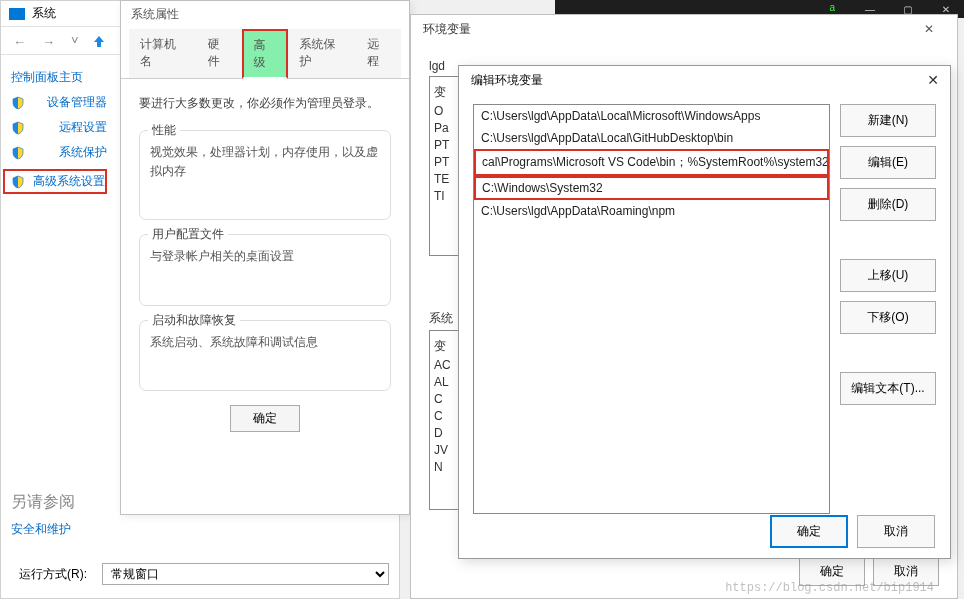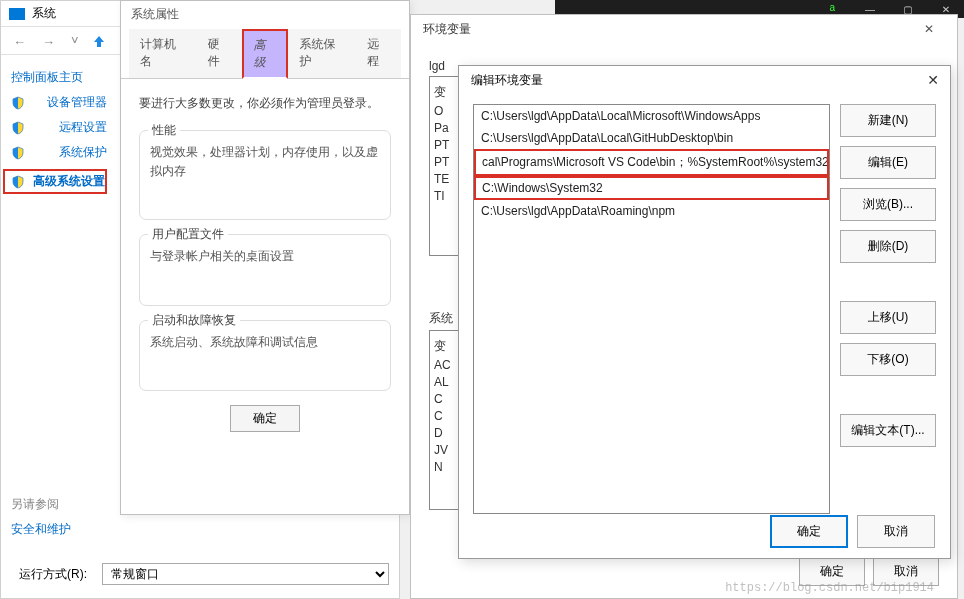--- a/index.html
+++ b/index.html
@@ -12,36 +12,36 @@
     .cp-nav { height: 28px; display: flex; align-items: center; padding: 0 8px; gap: 8px; border-bottom: 1px solid #e0e0e0; }
     .cp-nav-arrow { color: #888; font-size: 13px; padding: 2px 4px; cursor: default; }
     .cp-nav-up { width: 16px; height: 14px; display: inline-block; }
     .cp-nav-up svg { display: block; }
     .cp-body { display: flex; }
     .cp-sidebar { width: 116px; padding: 14px 10px; border-right: none; }
     .cp-main-link { color: #006bc7; margin-bottom: 0; display: block; }
     .cp-left-item { display: flex; align-items: center; color: #006bc7; margin: 8px 0; gap: 5px; font-size: 12px; justify-content: space-between; }
     .shield { width: 14px; height: 14px; display: inline-block; }
     .shield svg { display: block; }
-    .cp-highlight { border: 2px solid #d93025; padding: 2px 0; margin-left: -8px; padding-left: 6px; font-weight: bold; }
+    .cp-highlight { border: 2px solid #d93025; padding: 2px 0; margin-left: -8px; padding-left: 6px; }
     .cp-footer-area { position: absolute; bottom: 60px; left: 10px; }
-    .cp-footer-link { color: #888; font-size: 12px; margin-bottom: 8px; }
+    .cp-footer-link { color: #888; font-size: 16px; margin-bottom: 8px; }
     .cp-footer-link2 { color: #006bc7; font-size: 12px; }
 
     .cp-form { position: absolute; bottom: 8px; left: 18px; right: 10px; }
     .cp-form-row { display: flex; align-items: center; margin: 5px 0; gap: 8px; }
     .cp-form-row label { width: 75px; }
     .cp-form-row select,.cp-form-row input[type=text]{ flex:1; border:1px solid #aaa; height:22px; font-size:12px; padding:0 4px; background:#fff;}
 
     
     .sp-window { position: absolute; left: 120px; top: 0; width: 290px; height: 515px; background: #fff; border: 1px solid #c0c0c0; box-shadow: 2px 2px 8px rgba(0,0,0,0.08); }
     .sp-titlebar { height: 26px; display: flex; align-items: center; padding: 0 10px; color: #555; font-size: 12px; }
     .sp-tabs { display: flex; padding: 2px 8px 0 8px; border-bottom: 1px solid #ccc; gap: 0; }
     .sp-tab { padding: 6px 10px; font-size: 12px; color: #555; border: 1px solid transparent; border-bottom: none; background: #f5f5f5; cursor: default; }
-    .sp-tab.active { background: #c4b5fd; border-color: #d93025; border-width: 2px; border-bottom: 2px solid #fff; margin-bottom: -1px; position: relative; z-index: 1; font-style: italic; }
+    .sp-tab.active { background: #86efac; border-color: #d93025; border-width: 2px; border-bottom: 2px solid #fff; margin-bottom: -1px; position: relative; z-index: 1; }
     .sp-content { padding: 16px 18px; color: #444; }
     .sp-note { margin-bottom: 18px; font-size: 12px; }
     .sp-group { border: 1px solid #ddd; border-radius: 7px; padding: 12px 10px; margin-bottom: 14px; position: relative; }
     .sp-group-title { position: absolute; top: -9px; left: 8px; background: #fff; padding: 0 4px; font-size: 12px; }
     .sp-group-desc { font-size: 12px; color: #555; line-height: 1.6; }
     .sp-btn-row { text-align: center; margin-top: 8px; }
     .sp-btn { border: 1px solid #aaa; background: #f5f5f5; padding: 4px 22px; font-size: 12px; cursor: default; }
 
     
     .ev-window { position: absolute; left: 410px; top: 14px; width: 548px; height: 585px; background: #fff; border: 1px solid #c0c0c0; }
@@ -241,21 +241,20 @@
     <div class="edit-list" id="edit-list">
         <div class="edit-list-item">C:\Users\lgd\AppData\Local\Microsoft\WindowsApps</div>
         <div class="edit-list-item">C:\Users\lgd\AppData\Local\GitHubDesktop\bin</div>
         <div class="edit-list-item boxed">cal\Programs\Microsoft VS Code\bin；%SystemRoot%\system32;</div>
         <div class="edit-list-item boxed">C:\Windows\System32</div>
         <div class="edit-list-item">C:\Users\lgd\AppData\Roaming\npm</div>
       </div>
     <div class="edit-buttons">
       <button class="edit-btn">新建(N)</button>
       <button class="edit-btn">编辑(E)</button>
-      <button class="edit-btn">浏览(B)...</button>
       <button class="edit-btn">删除(D)</button>
       <div class="edit-spacer"></div>
       <button class="edit-btn">上移(U)</button>
       <button class="edit-btn">下移(O)</button>
       <div class="edit-spacer"></div>
       <button class="edit-btn">编辑文本(T)...</button>
     </div>
   </div>
   <div class="edit-footer">
     <button class="edit-foot-btn primary">确定</button>

